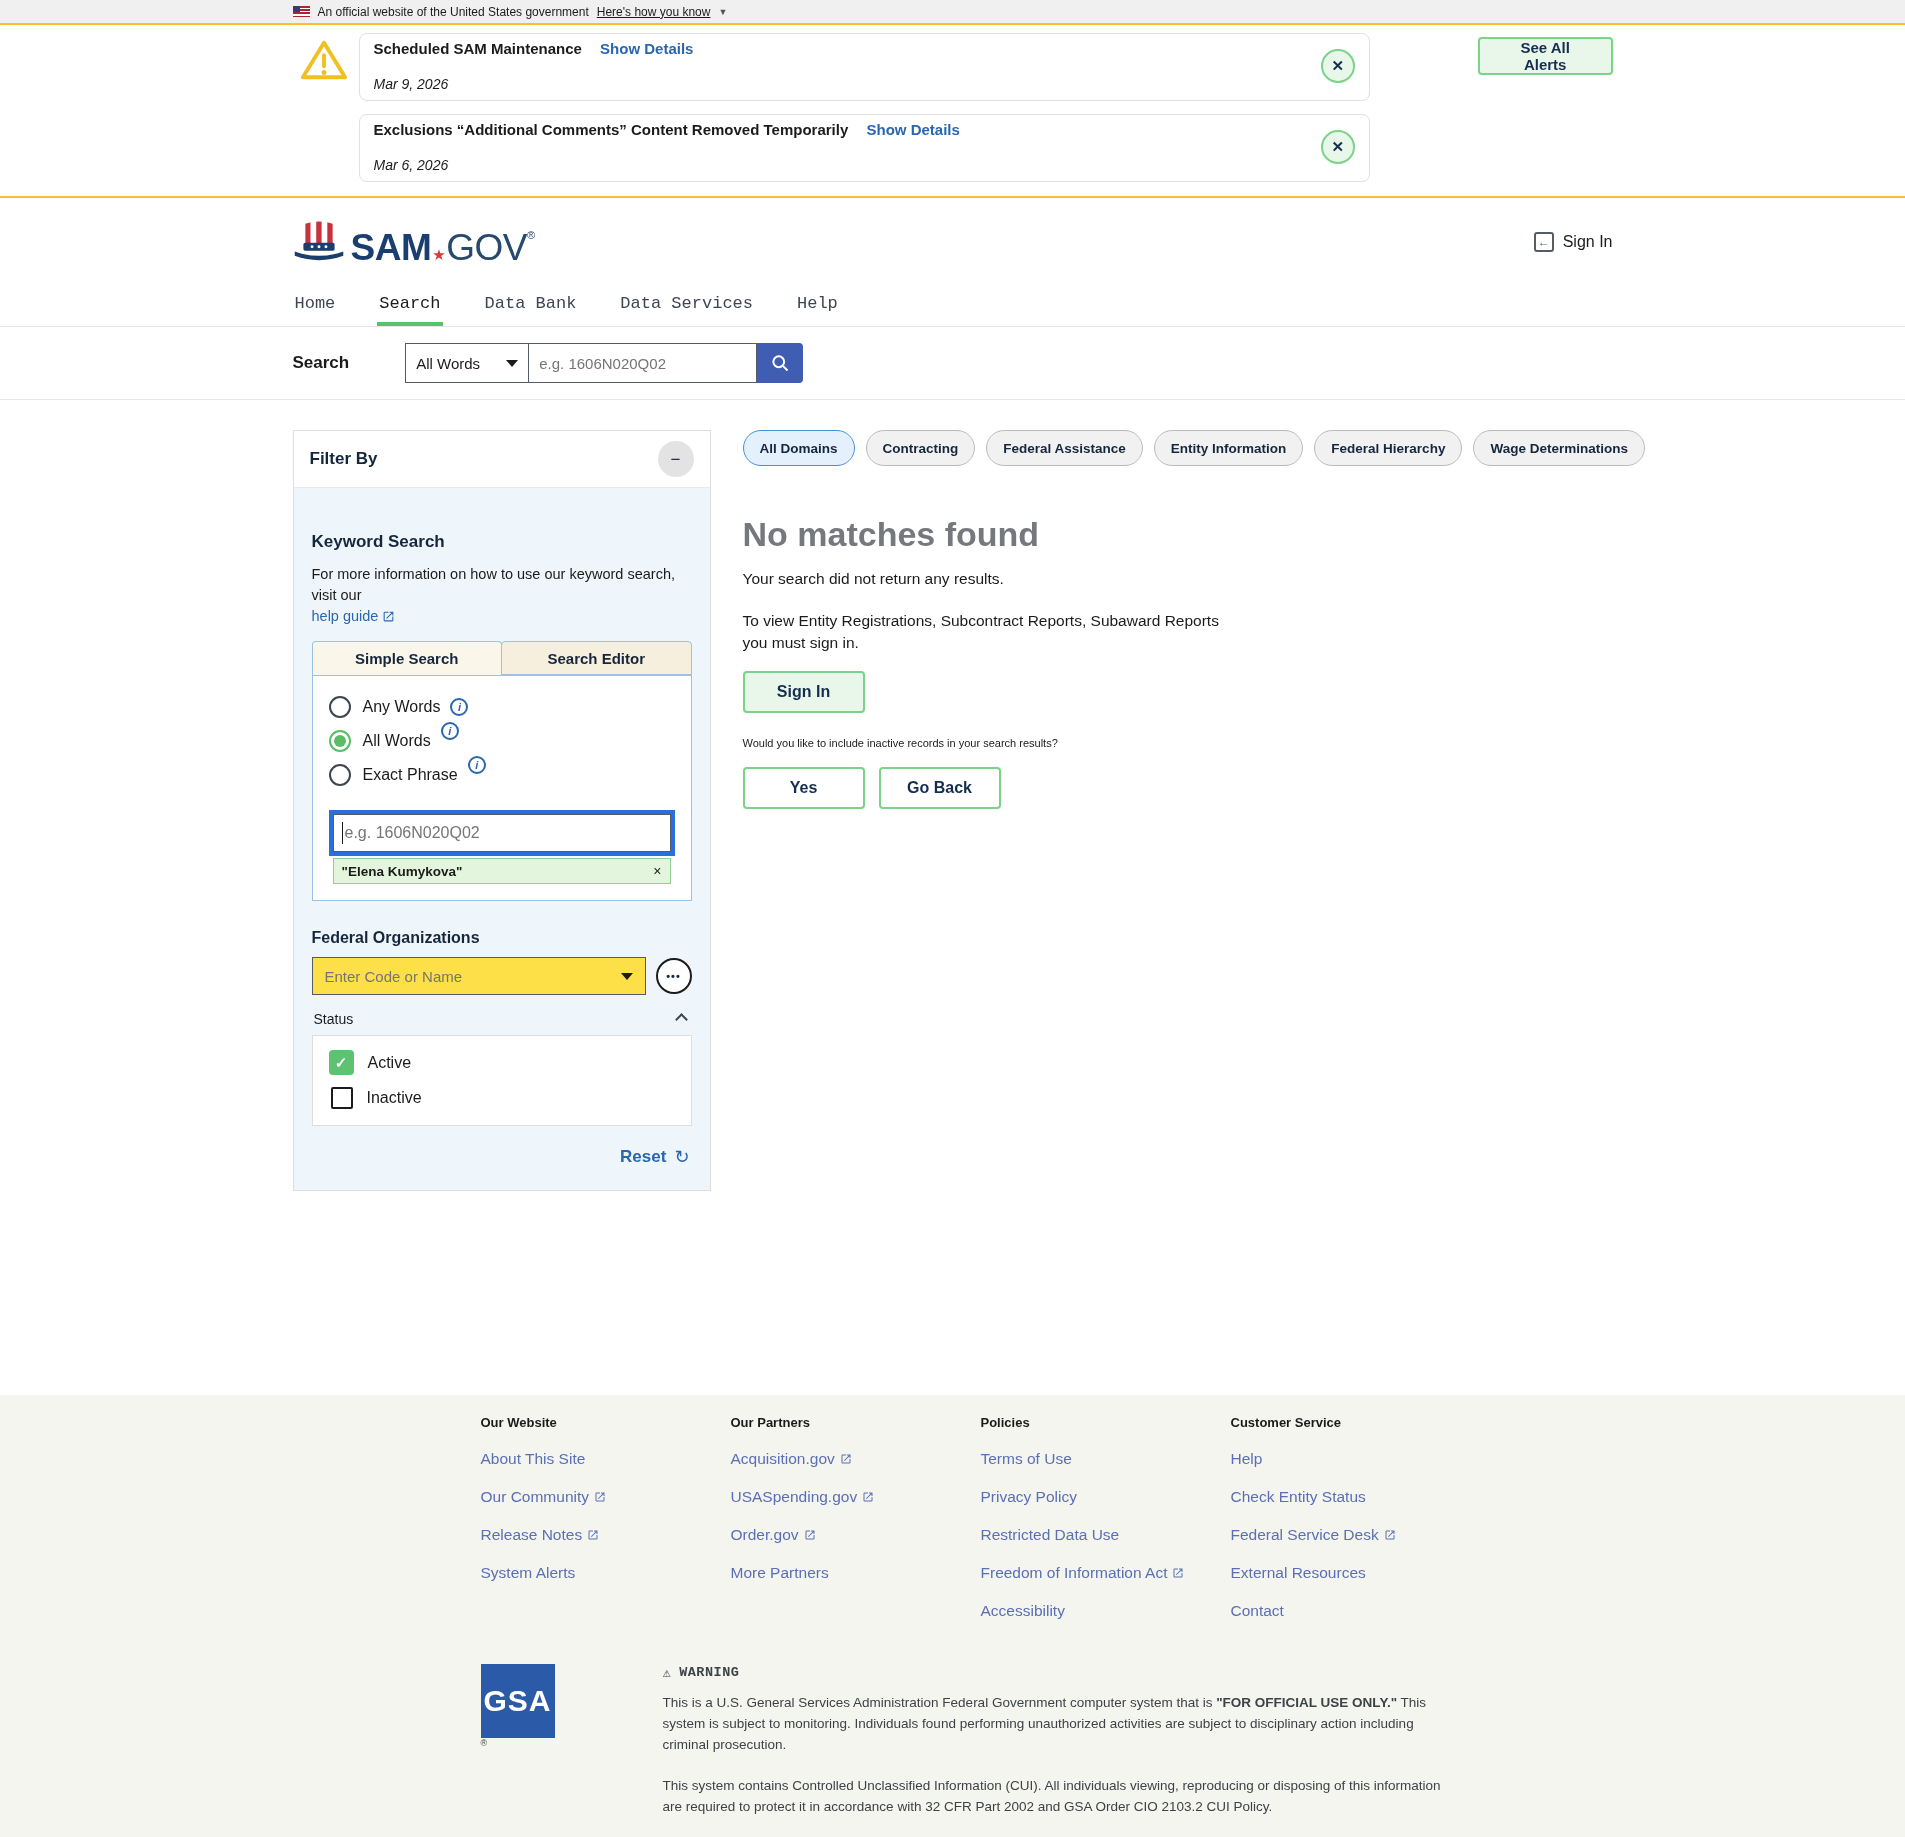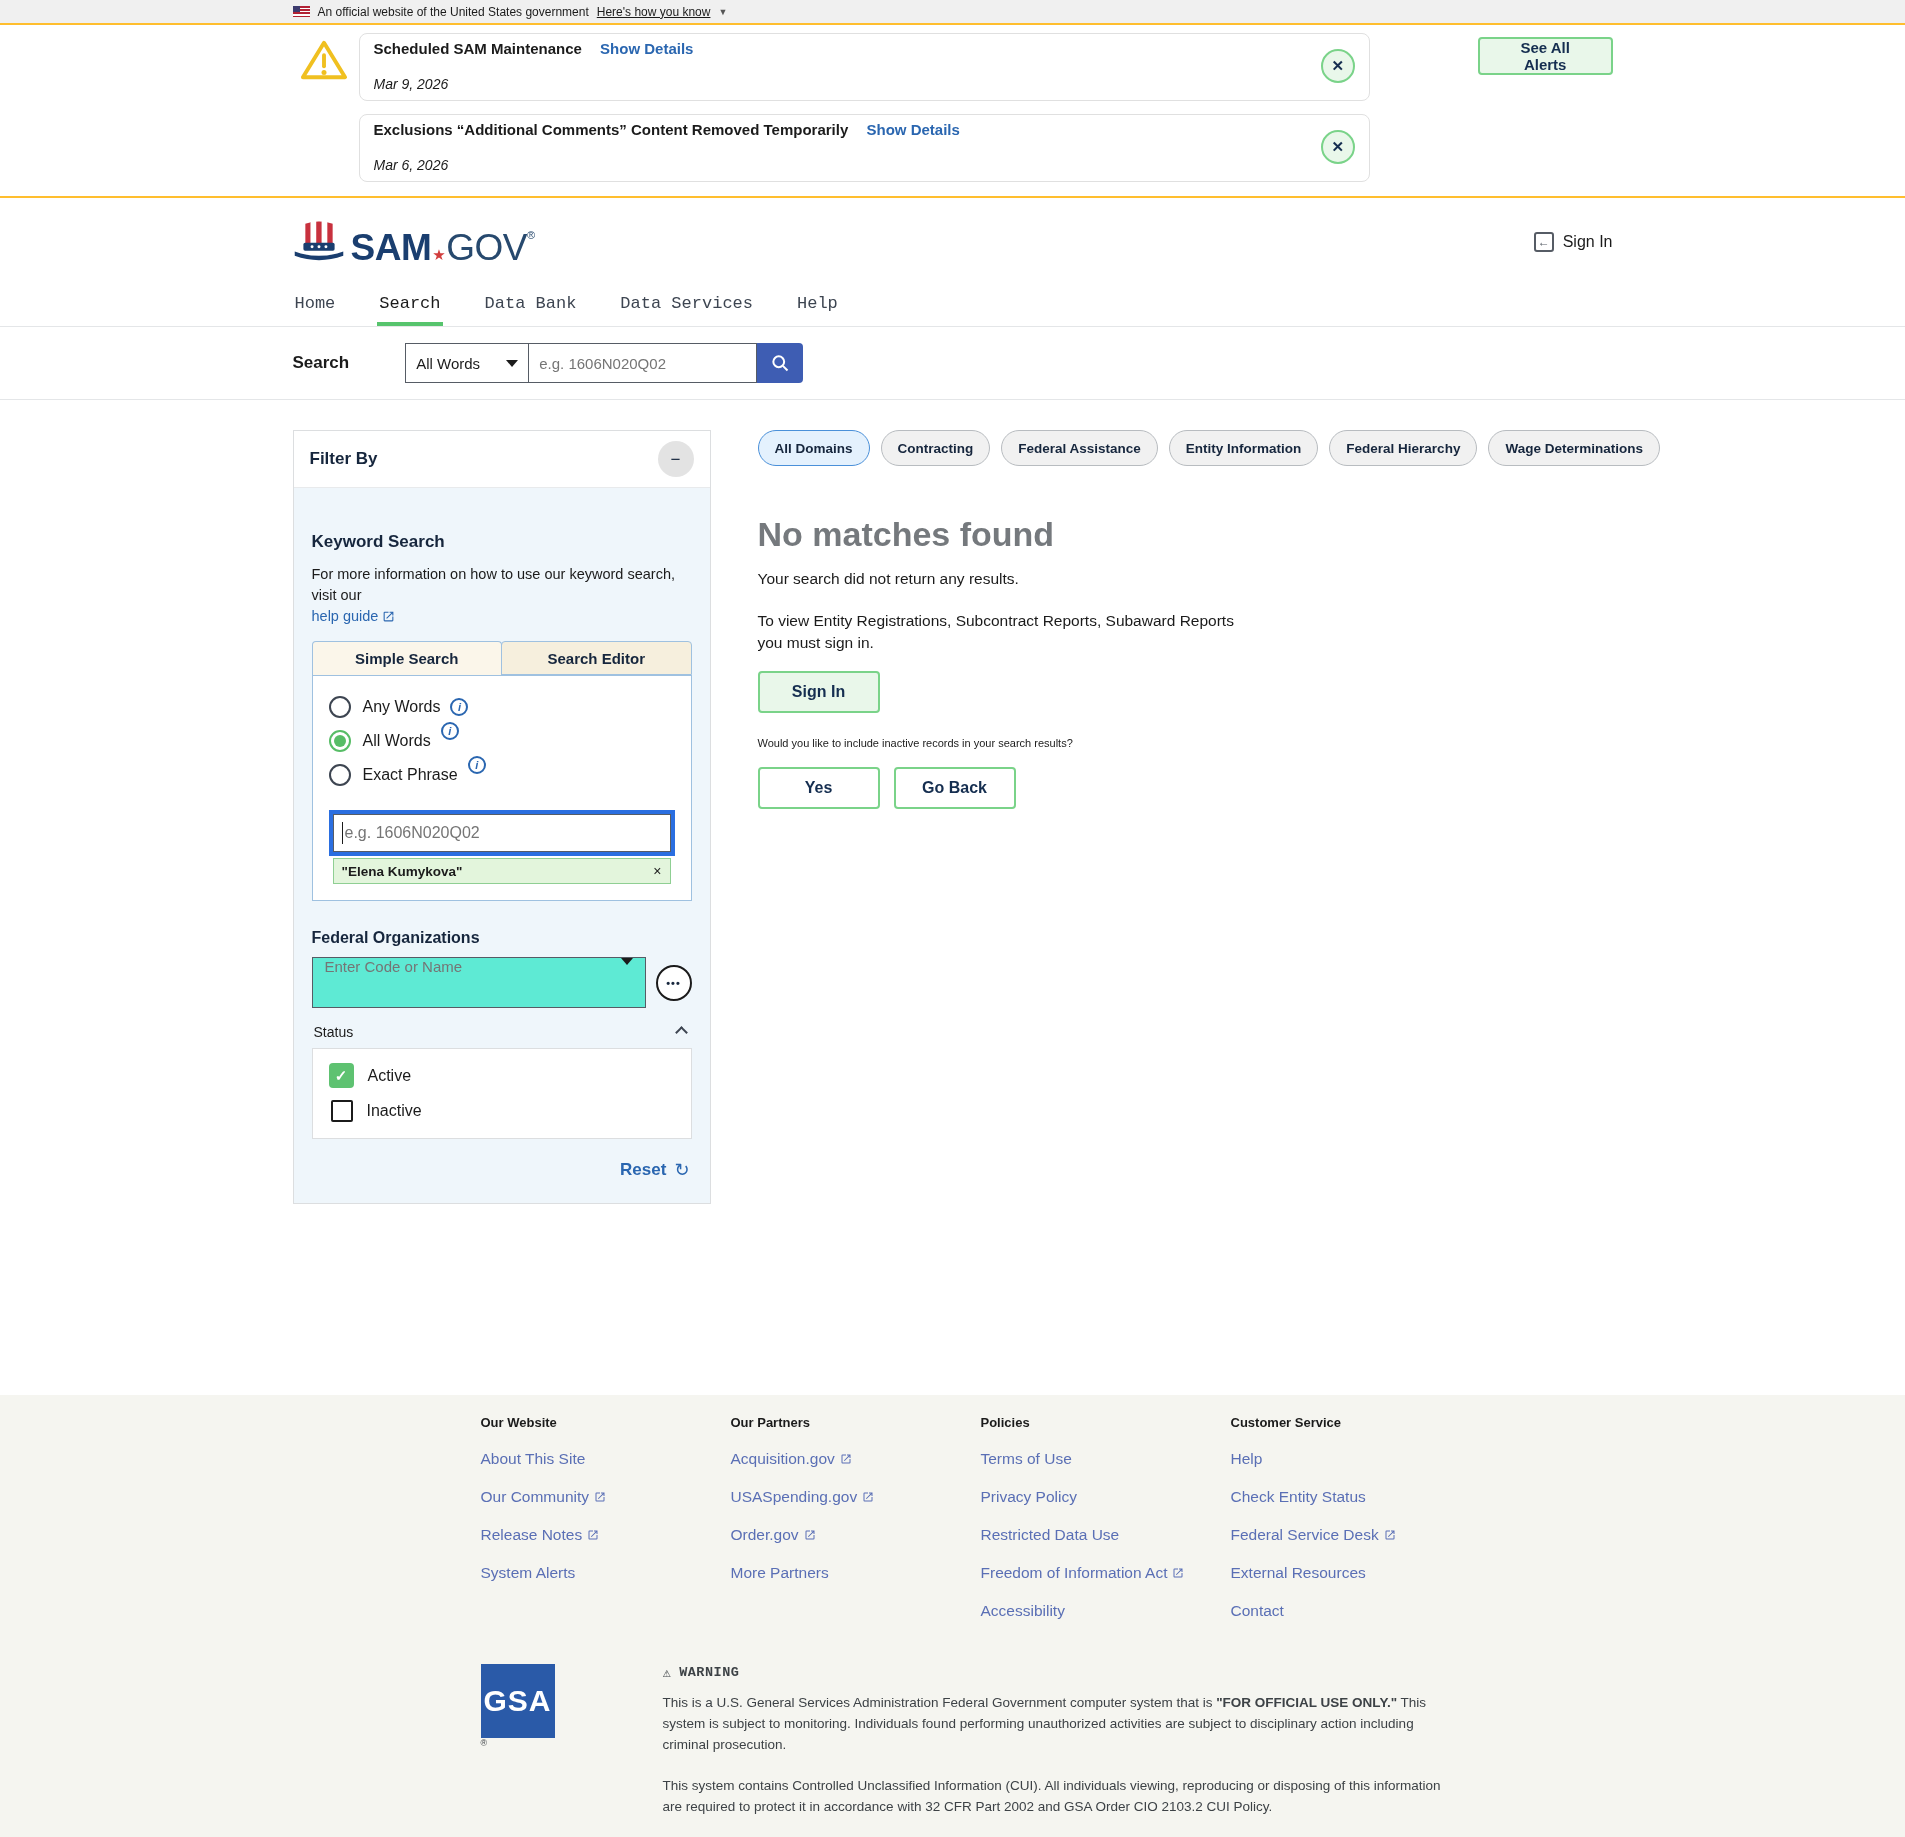--- a/index.html
+++ b/index.html
@@ -51,21 +51,21 @@
   .search-row .container { display:flex; align-items:center; padding:16px 0; }
   .search-label { font-size:17px; font-weight:bold; margin-right:56px; }
   .search-select { width:124px; height:40px; border:1px solid #565c65; background:#fff; display:flex; align-items:center; justify-content:space-between; padding:0 10px; font-size:15px; cursor:pointer; }
   .select-caret { width:0; height:0; border-left:6px solid transparent; border-right:6px solid transparent; border-top:7px solid #1b1b1b; }
   .search-input { width:228px; height:40px; border:1px solid #565c65; border-left:none; padding:0 10px; font-size:15px; font-family:inherit; color:#1b1b1b; }
   .search-input::placeholder { color:#757575; }
   .search-btn { width:46px; height:40px; background:#3e5db3; border:none; display:flex; align-items:center; justify-content:center; cursor:pointer; border-radius:0 4px 4px 0; }
 
   
   .main-wrap { padding-top:30px; min-height:995px; }
-  .main-wrap .container { display:flex; gap:47px; align-items:flex-start; }
+  .main-wrap .container { display:flex; gap:32px; align-items:flex-start; }
 
   
   .filter-panel { width:418px; flex:none; border:1px solid #dcdee0; background:#eff6fb; }
   .filter-head { background:#fff; padding:10px 16px; display:flex; align-items:center; justify-content:space-between; border-bottom:1px solid #e8eaec; }
   .filter-title { font-size:17px; font-weight:bold; color:#16263d; }
   .collapse-btn { width:36px; height:36px; border-radius:50%; background:#e3e3e3; border:none; color:#16263d; font-size:17px; cursor:pointer; line-height:1; }
   .filter-body { padding:18px; }
   .kw-heading { font-size:17px; font-weight:bold; color:#16263d; margin:26px 0 12px; }
   .kw-info { font-size:14.5px; line-height:1.45; }
   .help-link { color:#2a66b0; cursor:pointer; display:inline-flex; align-items:center; gap:4px; margin-top:2px; font-size:14.5px; }
@@ -86,21 +86,21 @@
   .kw-inputwrap { margin-top:24px; border:4px solid #2a6ee0; }
   .kw-input { background:#fff; border:1px solid #565c65; height:38px; display:flex; align-items:center; padding:0 8px; cursor:text; }
   .kw-cursor { width:1px; height:22px; background:#1b1b1b; margin-right:2px; }
   .kw-placeholder { color:#757575; font-size:16px; }
   .kw-chip { margin:2px 4px 0; background:#e3f5dc; border:1px solid #8fcf93; height:26px; display:flex; align-items:center; justify-content:space-between; padding:0 8px; }
   .chip-label { font-size:13.5px; font-weight:bold; }
   .chip-close { font-size:14px; color:#1b1b1b; cursor:pointer; }
 
   .fedorg-heading { font-size:16px; font-weight:bold; color:#16263d; margin:28px 0 10px; }
   .fedorg-row { display:flex; align-items:center; gap:10px; }
-  .combo { flex:1; height:51px; background:#5eead4; border:1px solid #565c65; display:flex; align-items:flex-start; justify-content:space-between; padding:0 12px; cursor:pointer; }
+  .combo { flex:1; height:38px; background:#fde047; border:1px solid #565c65; display:flex; align-items:center; justify-content:space-between; padding:0 12px; cursor:pointer; }
   .combo-placeholder { color:#757575; font-size:15px; }
   .ellipsis-btn { width:36px; height:36px; border-radius:50%; border:2px solid #1b1b1b; background:#fff; font-size:11px; font-weight:bold; letter-spacing:1px; color:#16263d; cursor:pointer; flex:none; }
 
   .status-row { display:flex; align-items:center; justify-content:space-between; margin:16px 2px 8px; }
   .status-label { font-size:14px; }
   .chev-up { width:9px; height:9px; border-top:2px solid #3d4551; border-right:2px solid #3d4551; transform:rotate(-45deg); cursor:pointer; margin-right:4px; }
   .status-box { background:#fff; border:1px solid #dcdee0; padding:14px 16px 16px; }
   .check-row { display:flex; align-items:center; margin-bottom:12px; cursor:pointer; }
   .check-row:last-child { margin-bottom:0; }
   .checkbox { width:25px; height:25px; border-radius:4px; margin-right:14px; flex:none; }

